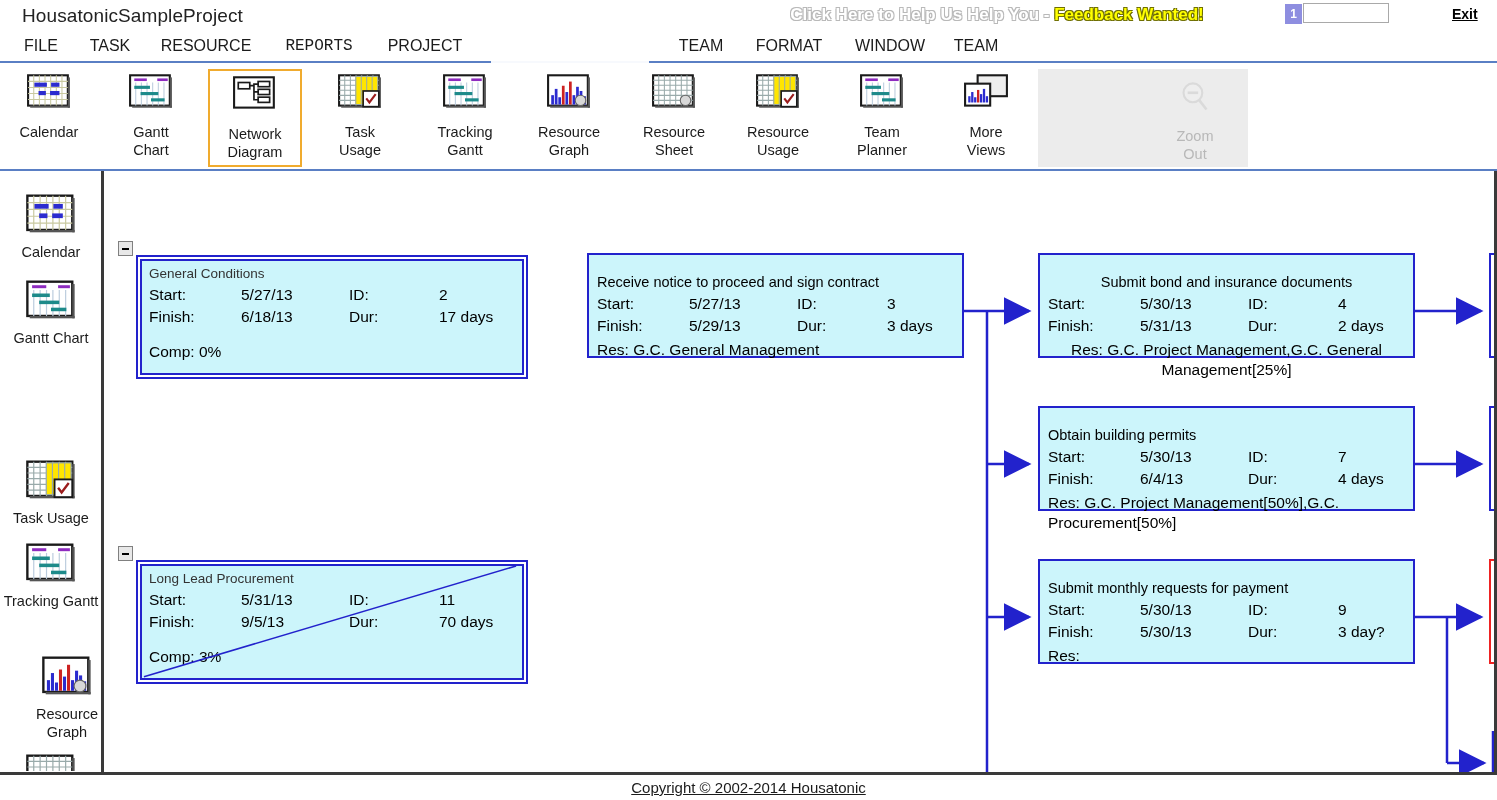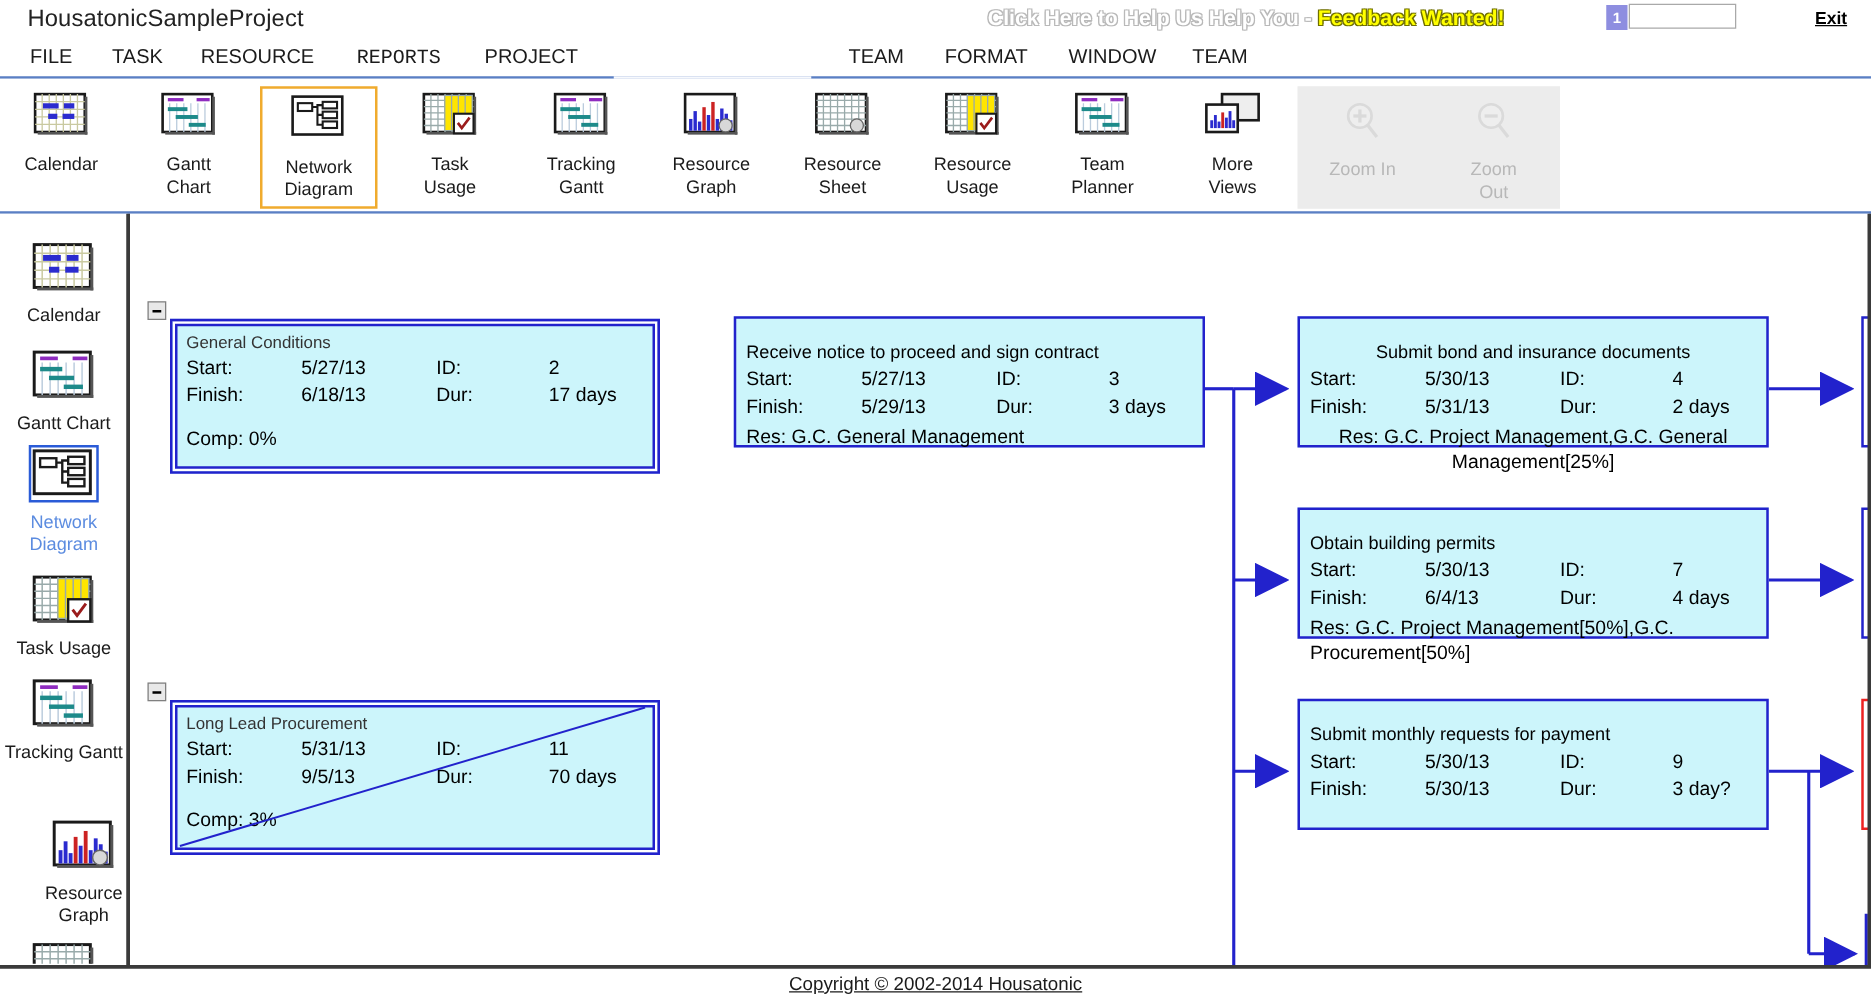--- a/index.html
+++ b/index.html
@@ -355,29 +355,20 @@
             <rect x="7.8" y="18" width="2.2" height="10" fill="#2b2bcf"></rect>
             <rect x="10.6" y="23" width="2.2" height="5" fill="#2b2bcf"></rect>
             <rect x="13.399999999999999" y="16" width="2.2" height="12" fill="#cc2222"></rect>
             <rect x="16.2" y="20" width="2.2" height="8" fill="#2b2bcf"></rect>
             <rect x="19" y="15" width="2.2" height="13" fill="#2b2bcf"></rect>
             <rect x="21.799999999999997" y="22" width="2.2" height="6" fill="#2b2bcf"></rect>
           </svg></span>
         <span class="lbl">More<br>Views</span>
       </div>
       <div class="zoomgroup">
-        <div class="zbtn" style="left: 2px;">
-          <span class="ico"><svg width="46" height="37" viewBox="0 0 44 35">
-              <circle cx="20" cy="13" r="9" fill="#f2f2f2" stroke="#b9b9b9" stroke-width="2"></circle>
-              <line x1="26" y1="20" x2="33" y2="29" stroke="#b9b9b9" stroke-width="2.5"></line>
-              <line x1="15" y1="13" x2="25" y2="13" stroke="#b9b9b9" stroke-width="2.5"></line>
-              <line x1="20" y1="8" x2="20" y2="18" stroke="#b9b9b9" stroke-width="2.5"></line>
-            </svg></span>
-          <span class="lbl">Zoom In</span>
-        </div>
         <div class="zbtn" style="left: 107px;">
           <span class="ico"><svg width="46" height="37" viewBox="0 0 44 35">
               <circle cx="20" cy="13" r="9" fill="#f2f2f2" stroke="#b9b9b9" stroke-width="2"></circle>
               <line x1="26" y1="20" x2="33" y2="29" stroke="#b9b9b9" stroke-width="2.5"></line>
               <line x1="15" y1="13" x2="25" y2="13" stroke="#b9b9b9" stroke-width="2.5"></line>
             </svg></span>
           <span class="lbl">Zoom<br>Out</span>
         </div>
       </div>
     </div>
@@ -412,28 +403,20 @@
             <line x1="7.4" y1="9" x2="7.4" y2="31" stroke="#bcd" stroke-width="1"></line>
             <line x1="12.8" y1="9" x2="12.8" y2="31" stroke="#bcd" stroke-width="1"></line>
             <line x1="18.200000000000003" y1="9" x2="18.200000000000003" y2="31" stroke="#bcd" stroke-width="1"></line>
             <line x1="23.6" y1="9" x2="23.6" y2="31" stroke="#bcd" stroke-width="1"></line>
             <line x1="29" y1="9" x2="29" y2="31" stroke="#bcd" stroke-width="1"></line>
             <line x1="34.400000000000006" y1="9" x2="34.400000000000006" y2="31" stroke="#bcd" stroke-width="1"></line>
             <rect x="6" y="12" width="15" height="3" fill="#1d8a8a"></rect>
             <rect x="12" y="18" width="17" height="3" fill="#1d8a8a"></rect>
             <rect x="22" y="24" width="13" height="3" fill="#1d8a8a"></rect>
           </svg></span><span class="lbl">Gantt Chart</span></div>
-      <div class="sb-item active" style="top: 187px;"><span class="ico"><svg width="52" height="42" viewBox="0 0 44 35" style="outline: rgb(42, 91, 215) solid 2px;">
-            <rect x="2" y="2" width="38" height="29" fill="#fff" stroke="#1a1a1a" stroke-width="2"></rect>
-            <rect x="6" y="7" width="11" height="6" fill="#fff" stroke="#1a1a1a" stroke-width="1.6"></rect>
-            <rect x="25" y="6" width="11" height="5" fill="#fff" stroke="#1a1a1a" stroke-width="1.6"></rect>
-            <rect x="25" y="13.5" width="11" height="5" fill="#fff" stroke="#1a1a1a" stroke-width="1.6"></rect>
-            <rect x="25" y="21" width="11" height="5" fill="#fff" stroke="#1a1a1a" stroke-width="1.6"></rect>
-            <path d="M17,10 L21,10 L21,8.5 L25,8.5 M21,10 L21,16 L25,16 M21,16 L21,23.5 L25,23.5" fill="none" stroke="#1a1a1a" stroke-width="1.6"></path>
-          </svg></span><span class="lbl">Network Diagram</span></div>
       <div class="sb-item" style="top: 288px;"><span class="ico"><svg width="52" height="42" viewBox="0 0 44 35">
             <rect x="2" y="2" width="38" height="29" fill="#fff" stroke="#1a1a1a" stroke-width="2"></rect>
             <rect x="4" y="31" width="38" height="2" fill="#555"></rect>
             <rect x="40" y="4" width="2" height="29" fill="#555"></rect>
             <line x1="7.4" y1="2" x2="7.4" y2="31" stroke="#9aa" stroke-width="1"></line>
             <line x1="12.8" y1="2" x2="12.8" y2="31" stroke="#9aa" stroke-width="1"></line>
             <line x1="18.200000000000003" y1="2" x2="18.200000000000003" y2="31" stroke="#9aa" stroke-width="1"></line>
             <line x1="23.6" y1="2" x2="23.6" y2="31" stroke="#9aa" stroke-width="1"></line>
             <line x1="29" y1="2" x2="29" y2="31" stroke="#9aa" stroke-width="1"></line>
             <line x1="34.400000000000006" y1="2" x2="34.400000000000006" y2="31" stroke="#9aa" stroke-width="1"></line>
@@ -624,20 +607,21 @@
             <span class="c2">5/30/13</span>
             <span class="c3">ID:</span>
             <span class="c4">9</span>
           </span>
           <span class="row">
             <span class="c1">Finish:</span>
             <span class="c2">5/30/13</span>
             <span class="c3">Dur:</span>
             <span class="c4">3 day?</span>
           </span>
+          <span class="res">Res:</span>
         </div>
       </div>
       <div class="collapse-btn" style="left: 14px; top: 70px;"></div>
       <div class="collapse-btn" style="left: 14px; top: 375px;"></div>
       <div class="edge-node" style="left: 1385px; top: 82px; width: 40px; height: 105px;"></div>
       <div class="edge-node" style="left: 1385px; top: 235px; width: 40px; height: 105px;"></div>
       <div class="edge-node critical" style="left: 1385px; top: 388px; width: 40px; height: 105px;"></div>
     </div>
   <div class="canvas-bottom"></div>
   <div class="right-edge"></div>

